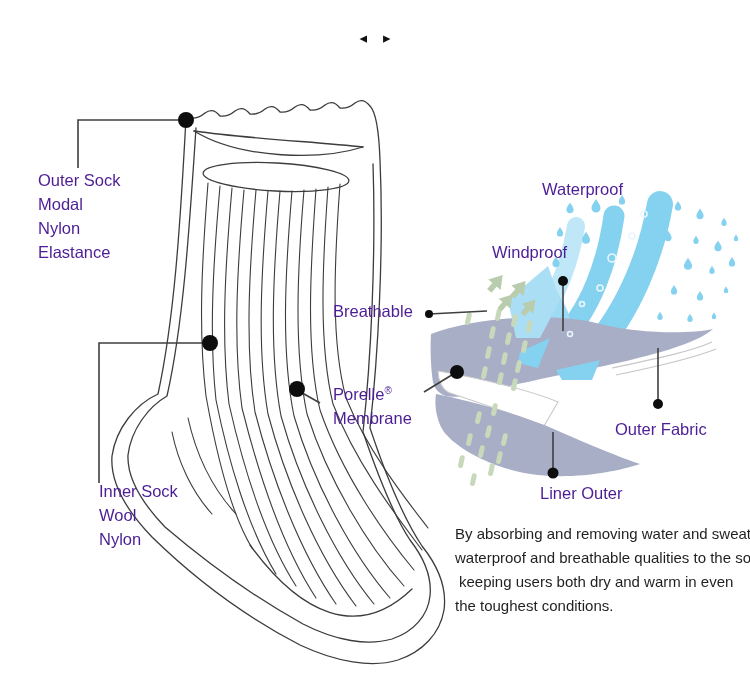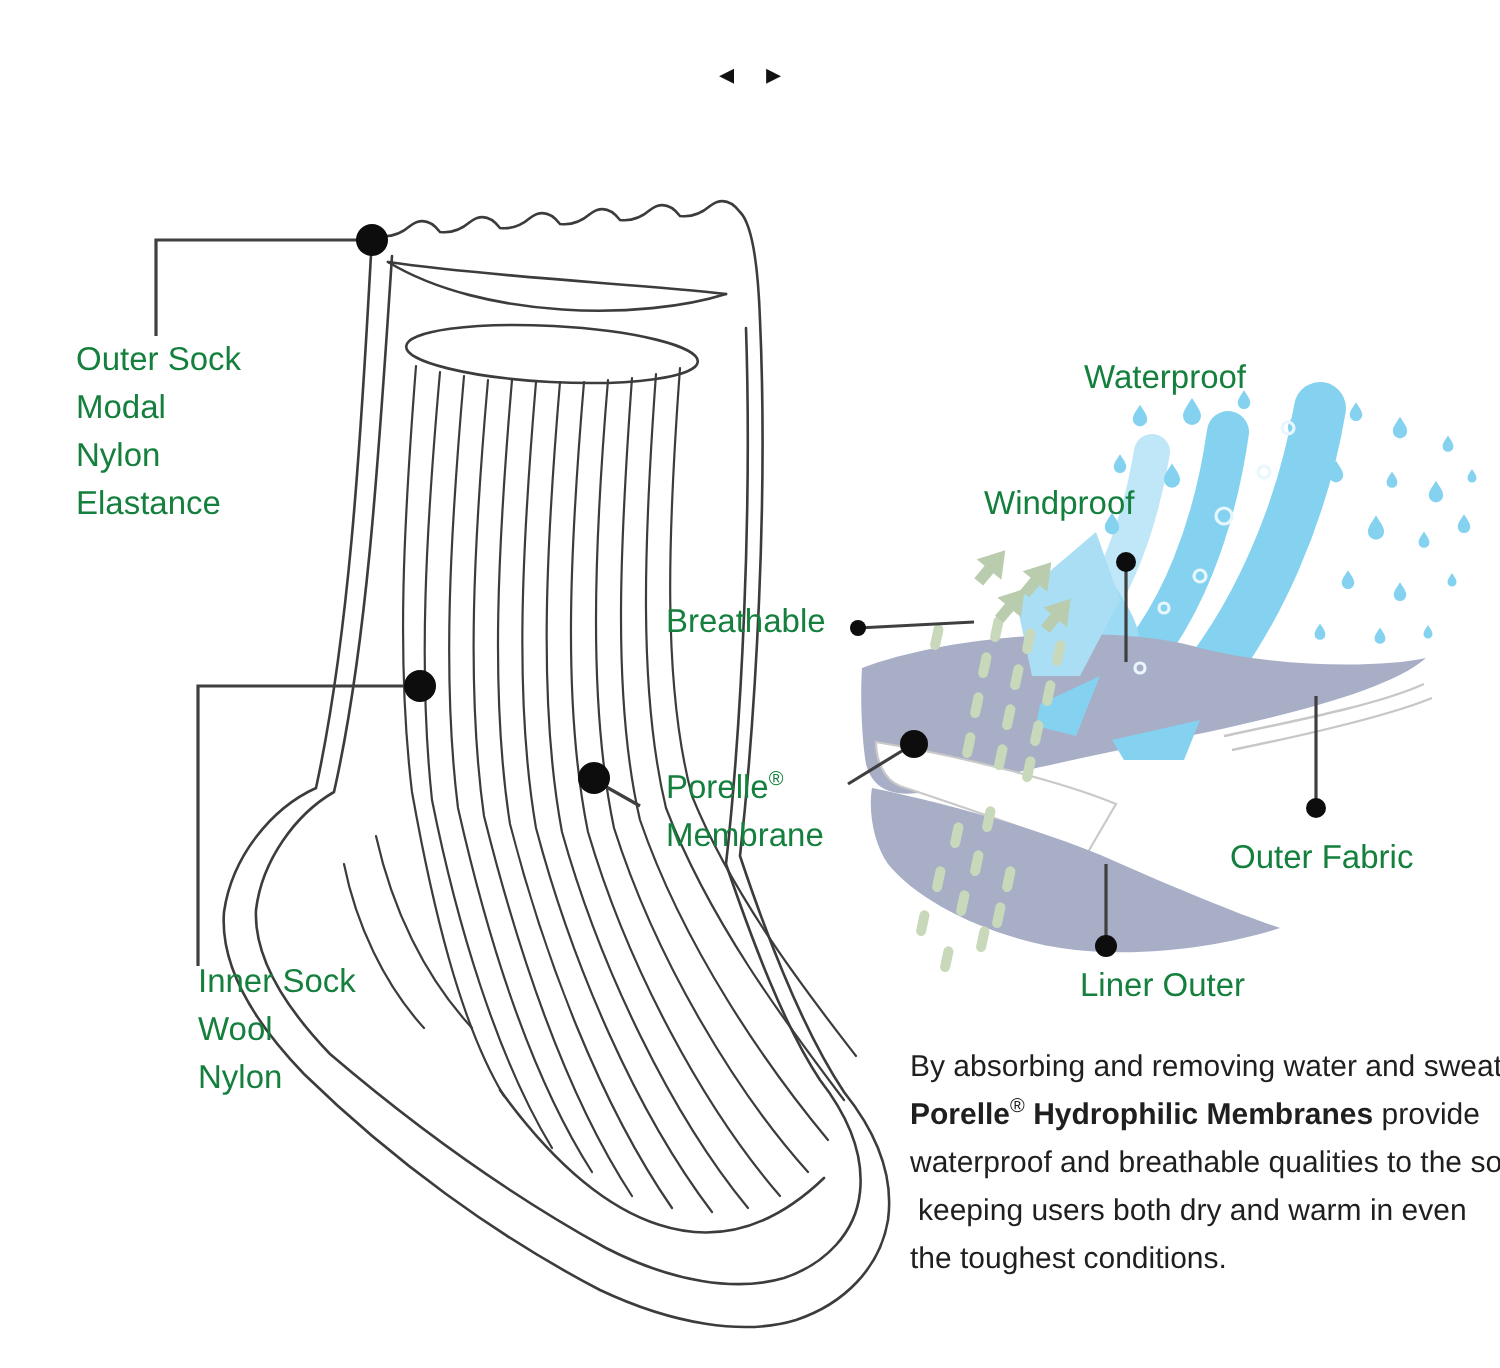--- a/index.html
+++ b/index.html
@@ -9,21 +9,21 @@
   }
   #art{position:absolute;left:0;top:0;width:750px;height:684px;}
   .title{
     position:absolute;left:0;top:30px;width:750px;display:flex;align-items:center;
     justify-content:center;gap:16px;
   }
   .title .mark{font-size:15px;color:#111;line-height:1;}
   .title .text{
     font-size:23px;font-weight:700;letter-spacing:2.5px;color:#111;
   }
-  .label{position:absolute;font-size:16.5px;line-height:24px;color:#15803d;white-space:nowrap;}
+  .label{position:absolute;font-size:16.5px;line-height:24px;color:#4c1d95;white-space:nowrap;}
   sup{font-size:10px;line-height:0;}
   .para{
     position:absolute;left:455px;top:522px;width:292px;font-size:15px;line-height:24px;
     color:#1f1f1f;
   }
   .para div{white-space:nowrap;}
   .para b{font-weight:700;}
 </style>
 </head>
 <body>
@@ -234,19 +234,16 @@
   <div>Membrane</div>
 </div>
 
 <div class="label" style="left:542px;top:177px;">Waterproof</div>
 <div class="label" style="left:492px;top:240px;text-align:right;">Windproof</div>
 <div class="label" style="left:615px;top:417px;">Outer Fabric</div>
 <div class="label" style="left:540px;top:481px;">Liner Outer</div>
 
 <div class="para">
   <div>By absorbing and removing water and sweat,</div>
-  <div>
-    <b>Porelle</b><sup>®</sup><b> Hydrophilic Membranes</b><span> provide</span>
-  </div>
   <div>waterproof and breathable qualities to the socks,</div>
   <div style="padding-left:4px;">keeping users both dry and warm in even</div>
   <div>the toughest conditions.</div>
 </div>
 
 </body></html>

